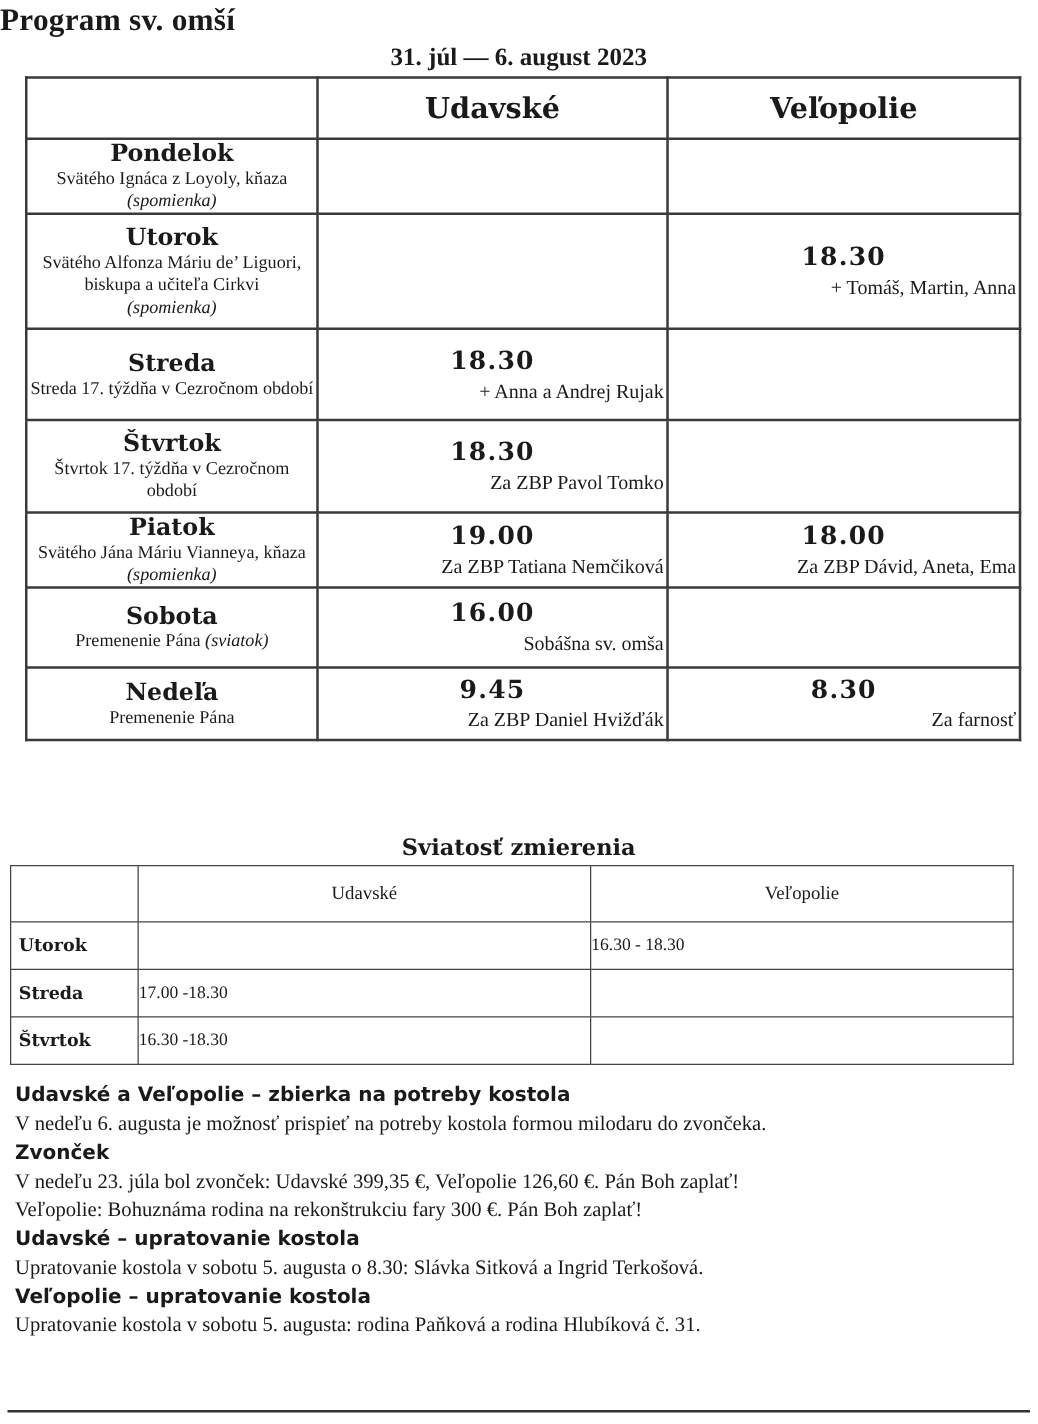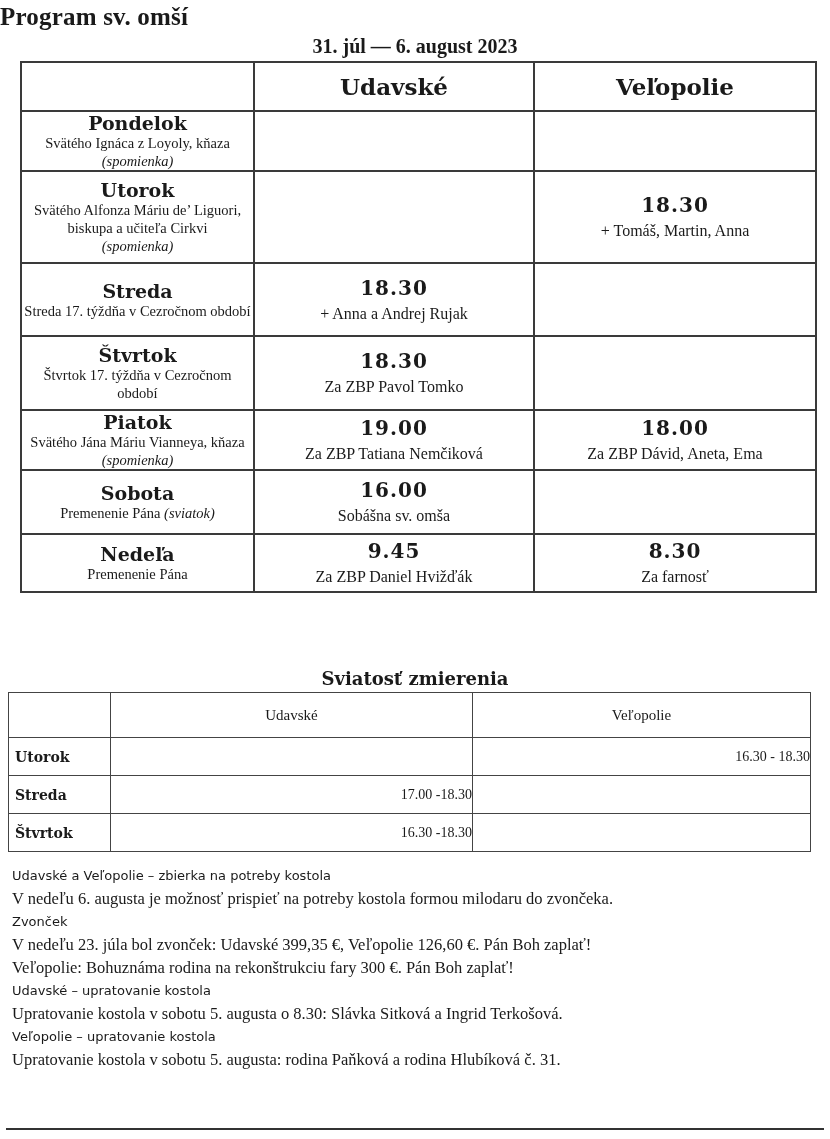--- a/index.html
+++ b/index.html
@@ -25,40 +25,40 @@
       padding: 0 2px; overflow: hidden;
     }
     table.main col.c1 { width: 233px; }
     table.main col.c2 { width: 280px; }
     table.main col.c3 { width: 282px; }
     .hdr { height: 47px; font-family: "DejaVu Serif", serif; font-weight: bold; font-size: 23px; }
     .day-name { font-family: "DejaVu Serif", serif; font-weight: bold; font-size: 19px; line-height: 22px; }
     .day-desc { font-size: 14.5px; line-height: 18px; }
     .day-desc i { font-style: italic; }
     .time { font-family: "DejaVu Serif", serif; font-weight: bold; font-size: 20px; line-height: 28px; letter-spacing: 1px; }
-    .intent { font-size: 16px; line-height: 24px; }
+    .intent { font-size: 16px; line-height: 24px; text-align: right; }
     .sec-title {
       position: absolute; top: 666px; left: 0; width: 830px; text-align: center;
       font-family: "DejaVu Serif", serif; font-weight: bold; font-size: 18px; line-height: 26px;
     }
     table.conf {
       position: absolute; top: 692px; left: 8px; width: 802px;
       border-collapse: collapse; table-layout: fixed;
     }
     table.conf td {
       border: 1px solid #444; font-size: 14px; vertical-align: middle; height: 37px; padding: 0;
     }
     table.conf col.k1 { width: 102px; }
     table.conf col.k2 { width: 362px; }
     table.conf col.k3 { width: 338px; }
     table.conf tr.chdr td { height: 44px; text-align: center; font-size: 15px; }
     .conf-day { font-family: "DejaVu Serif", serif; font-weight: bold; font-size: 14px; padding-left: 6px !important; }
-    .conf-time { text-align: right; }
+    .conf-time { text-align: left; }
     .news { position: absolute; left: 12px; top: 864px; width: 815px; }
-    .news-h { font-family: "DejaVu Sans", sans-serif; font-weight: normal; font-size: 13px; line-height: 23px; }
+    .news-h { font-family: "DejaVu Sans", sans-serif; font-weight: bold; font-size: 16px; line-height: 23px; }
     .news-p { font-size: 16.5px; line-height: 23px; white-space: nowrap; }
     .bottom-rule {
       position: absolute; left: 6px; top: 1128px; width: 818px; height: 2px; background: #333;
     }
   </style>
 </head>
 <body>
 
 <div class="title">Program sv. omší</div>
 <div class="subtitle">31. júl — 6. august 2023</div>

